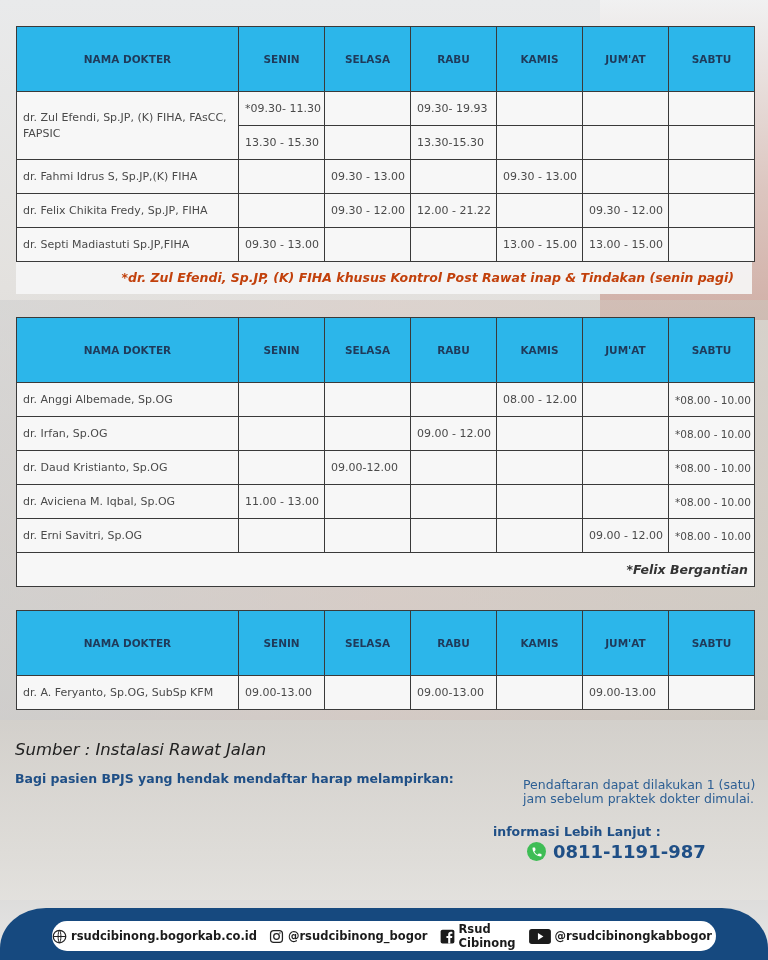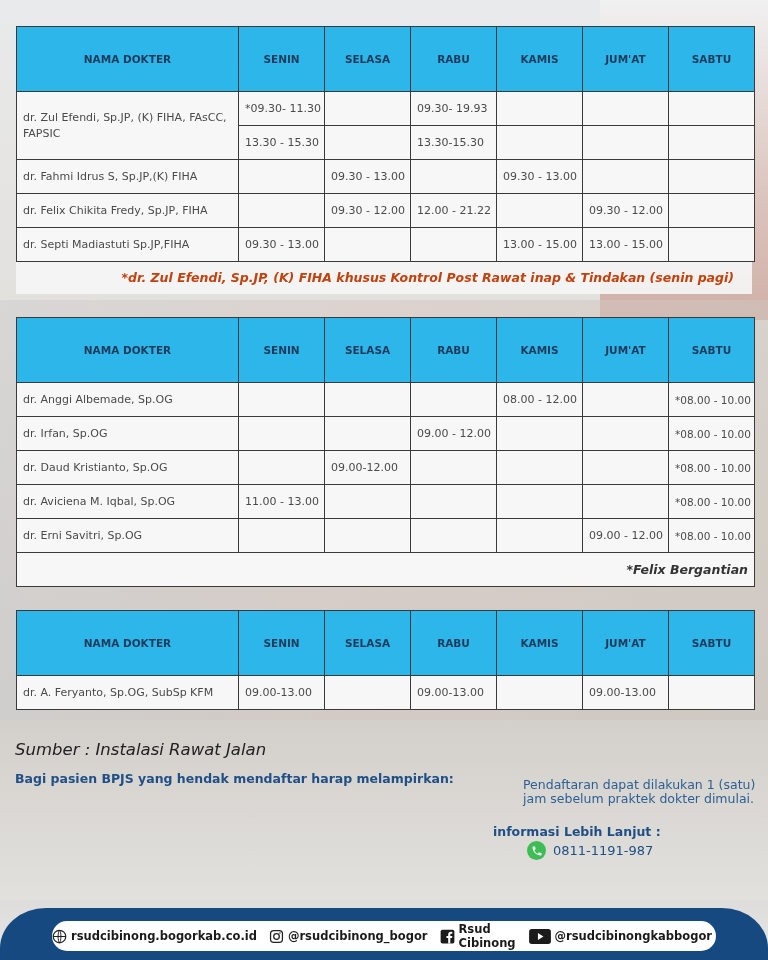--- a/index.html
+++ b/index.html
@@ -53,21 +53,21 @@
   .bpjs ol { margin: 2px 0 0 0; padding-left: 22px; }
   .bpjs li { line-height: 19px; padding-left: 2px; }
   .right-info {
     position: absolute; left: 523px; top: 770px; color: #2d5f94; font-size: 12.5px; line-height: 14px;
     width: 240px;
     margin-top: 8px;
   }
   .info-label { position: absolute; left: 493px; top: 824px; color: #1f4f86; font-weight: bold; font-size: 12.5px; }
   .wa-row { position: absolute; left: 527px; top: 841px; display: flex; align-items: center; gap: 7px; }
   .wa-icon { width: 19px; height: 19px; border-radius: 50%; background: #3ebd55; display: flex; align-items: center; justify-content: center; }
-  .wa-num { color: #1f4f86; font-weight: normal; font-size: 13px; }
+  .wa-num { color: #1f4f86; font-weight: bold; font-size: 18px; }
 
   .footer-band {
     position: absolute; left: 0; top: 908px; width: 768px; height: 52px;
     background: #16497f; border-top-left-radius: 46px 40px; border-top-right-radius: 46px 40px;
   }
   .footer-pill {
     position: absolute; left: 52px; top: 921px; width: 664px; height: 30px;
     background: #ffffff; border-radius: 15px;
     display: flex; align-items: center; justify-content: center; gap: 8px;
     font-weight: bold; font-size: 11.5px; color: #1b1b1b;

